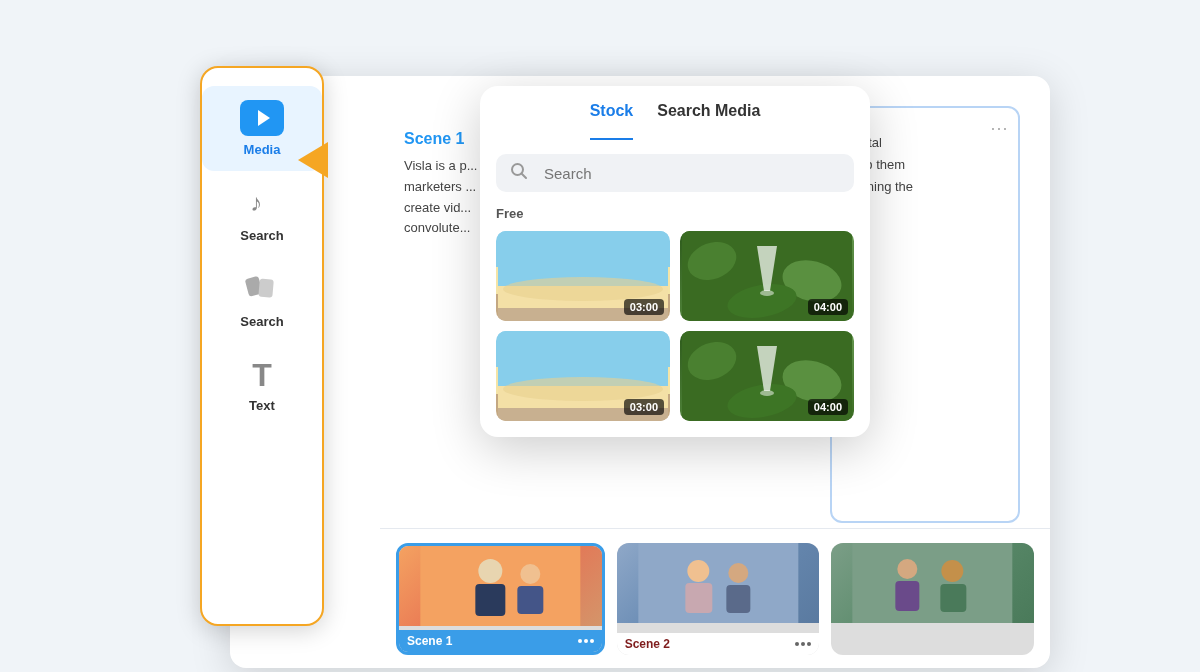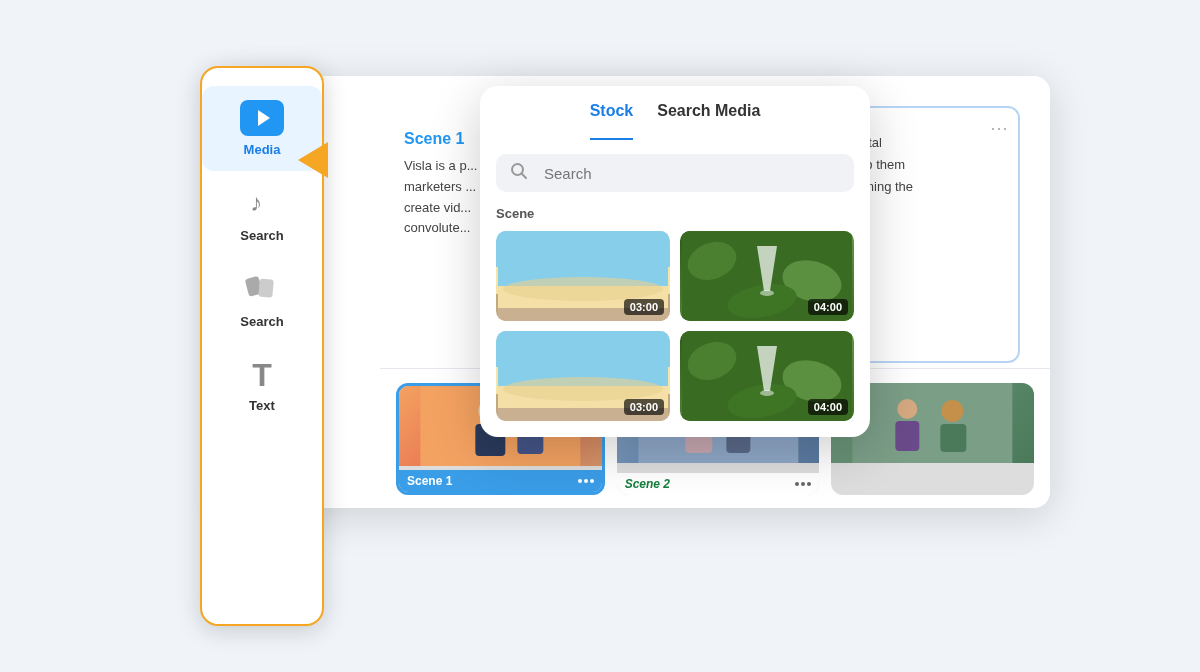--- a/index.html
+++ b/index.html
@@ -19,21 +19,21 @@
       width: 900px;
       height: 580px;
     }
 
     
     .editor-panel {
       position: absolute;
       left: 80px;
       top: 30px;
       width: 820px;
-      height: 432px;
+      height: 592px;
       background: white;
       border-radius: 16px;
       box-shadow: 0 8px 40px rgba(0,0,0,0.15);
       overflow: hidden;
     }
 
     
     .sidebar {
       position: absolute;
       left: 50px;
@@ -170,22 +170,21 @@
       background: white;
     }
 
     .scene-label {
       font-size: 12px;
       font-weight: 600;
       color: white;
     }
 
     .scene-label.dark {
-      color: #15803d;
-      font-style: italic;
+      color: #7f1d1d;
     }
 
     .scene-dots {
       display: flex;
       gap: 2px;
     }
 
     .scene-dots span {
       width: 4px;
       height: 4px;
@@ -512,21 +511,21 @@
     <div class="search-bar">
       <span class="search-icon">
         <svg width="18" height="18" viewBox="0 0 18 18" fill="none" xmlns="http://www.w3.org/2000/svg">
           <circle cx="7.5" cy="7.5" r="5.5" stroke="#999" stroke-width="2"></circle>
           <line x1="11.5" y1="11.5" x2="16" y2="16" stroke="#999" stroke-width="2" stroke-linecap="round"></line>
         </svg>
       </span>
       <input class="search-input" type="text" placeholder="Search" style="">
     </div>
 
-    <div class="free-label">Scene</div>
+    <div class="free-label">Free</div>
 
     <div class="media-grid">
 
       <div class="media-thumb">
         <div class="media-thumb-inner thumb-beach">
           <svg width="100%" height="90" viewBox="0 0 170 90" xmlns="http://www.w3.org/2000/svg">
             <rect width="170" height="55" fill="#87ceeb"></rect>
             <rect y="55" width="170" height="22" fill="#f4e0a6"></rect>
             <rect y="77" width="170" height="13" fill="#c8b090"></rect>
 

